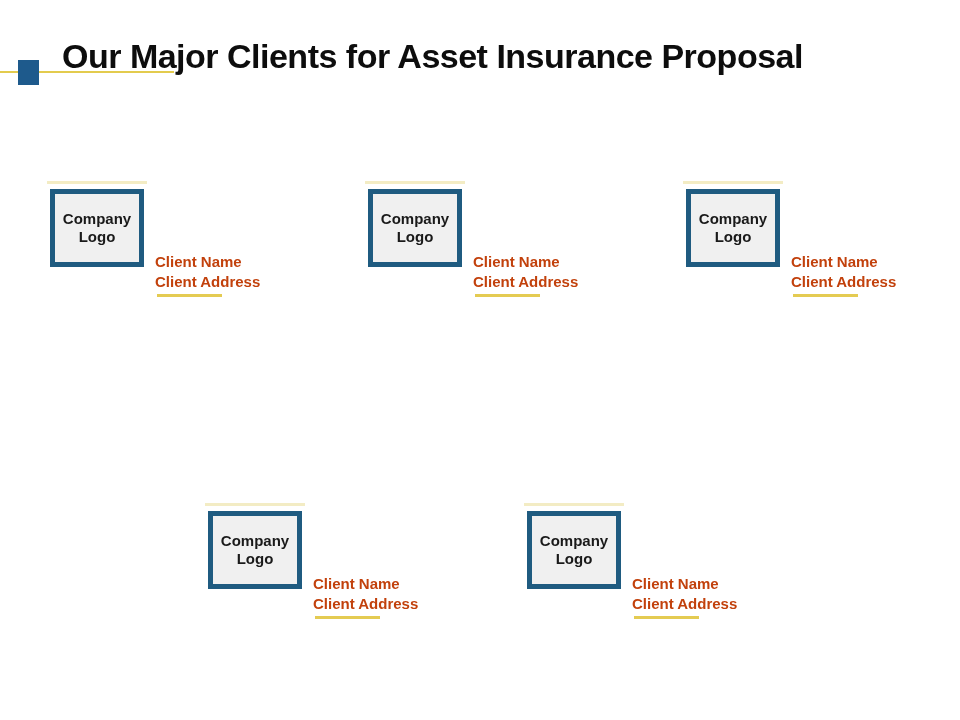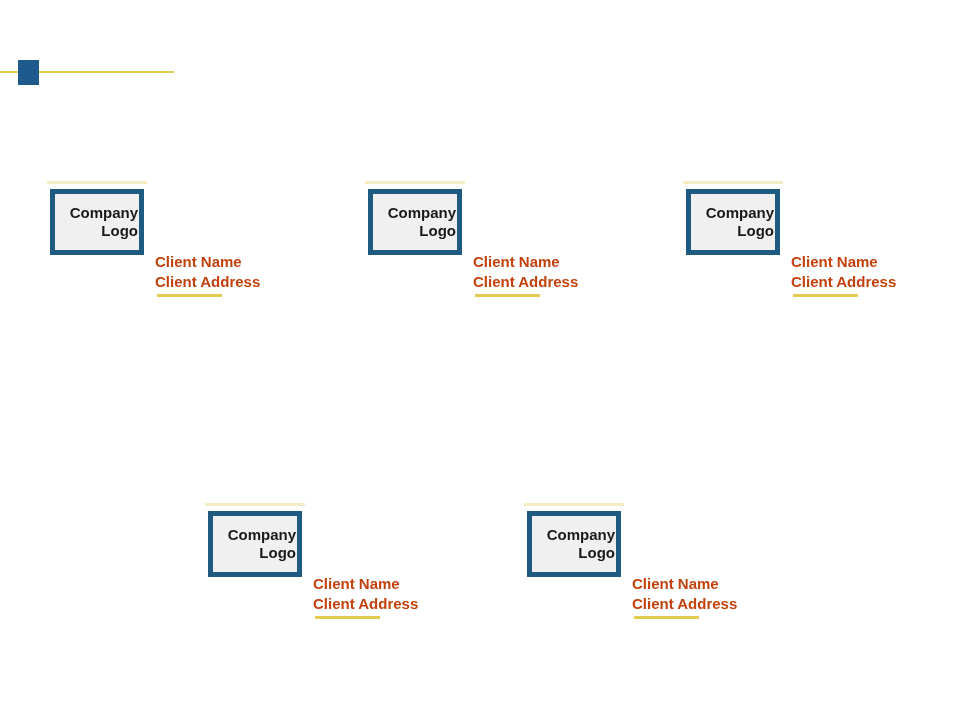--- a/index.html
+++ b/index.html
@@ -39,28 +39,28 @@
   }
   .c1{left:50px; top:189px;}
   .c2{left:368px;top:189px;}
   .c3{left:686px;top:189px;}
   .c4{left:208px;top:511px;}
   .c5{left:527px;top:511px;}
 
   .logo-box{
     position:absolute;
     left:0;top:0;
-    width:94px;height:66px;
+    width:94px;height:78px;
     box-sizing:border-box;
     background:#f0f0f0;
     border:5px solid #1f5b80;
     display:flex;
     align-items:center;
     justify-content:center;
-    text-align:right;
+    text-align:center;
   }
   
   .logo-box::before{
     content:"";
     position:absolute;
     left:-8px;right:-8px;top:-13px;
     height:3px;
     background:#f3ecc4;
   }
   .logo-label{
@@ -85,20 +85,21 @@
     width:65px;height:3px;
     margin:2px 0 0 2px;
     background:#e4cb52;
   }
 </style>
 </head>
 <body>
 
 <div class="slide">
 
+  <h1 class="title">Our Major Clients for Asset Insurance Proposal</h1>
   <div class="title-rule"></div>
   <div class="title-square"></div>
 
   <div class="client c1">
     <div class="logo-box">
       <span class="logo-label">Company Logo</span>
     </div>
     <div class="info">
       <div class="info-line">Client Name</div>
       <div class="info-line">Client Address</div>

